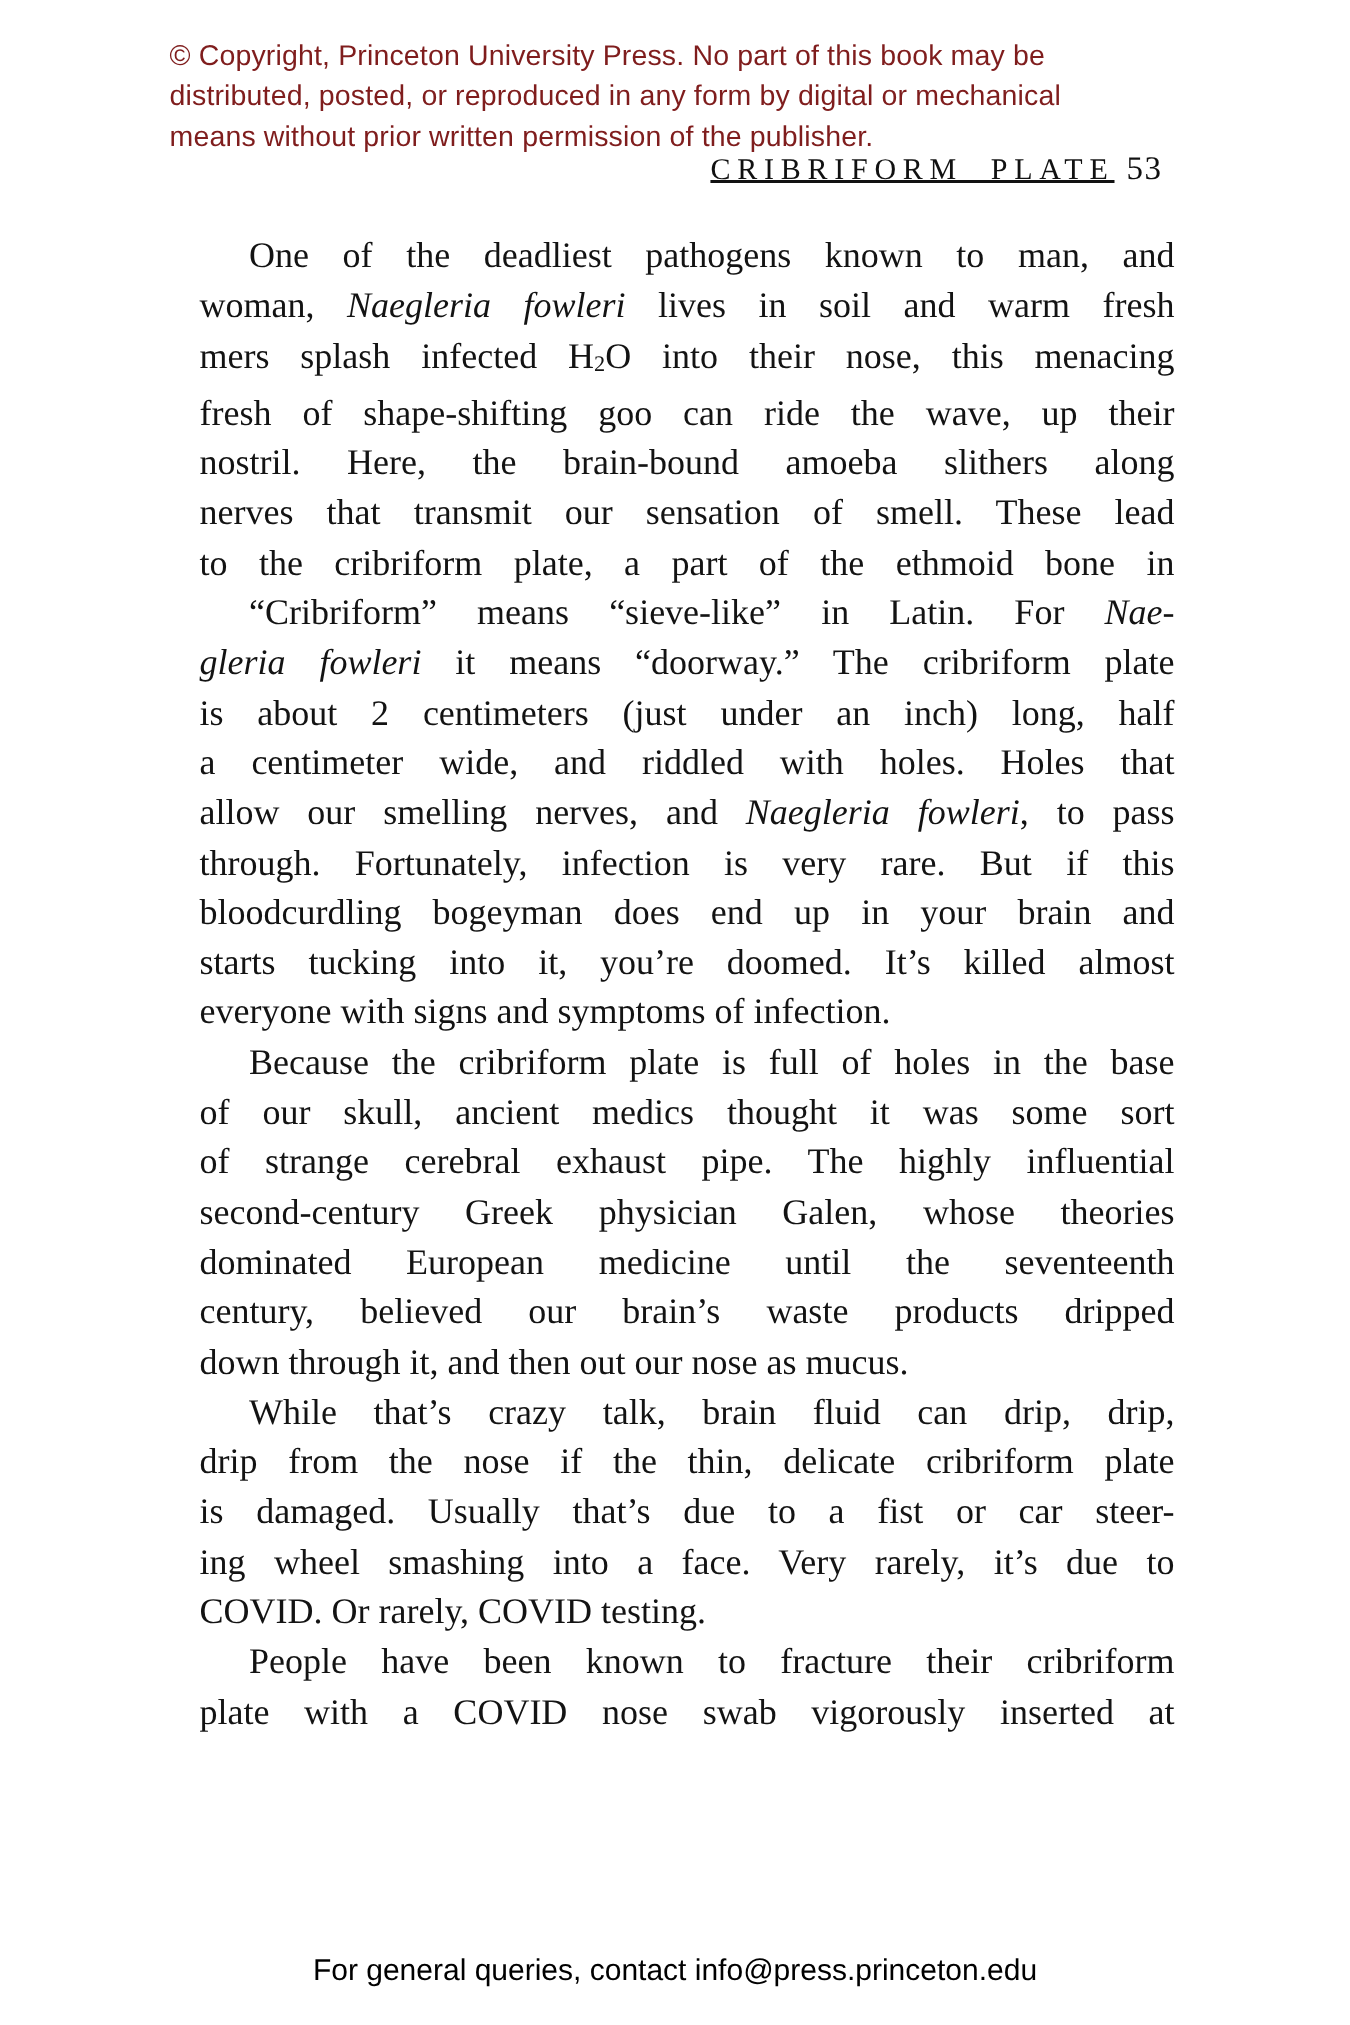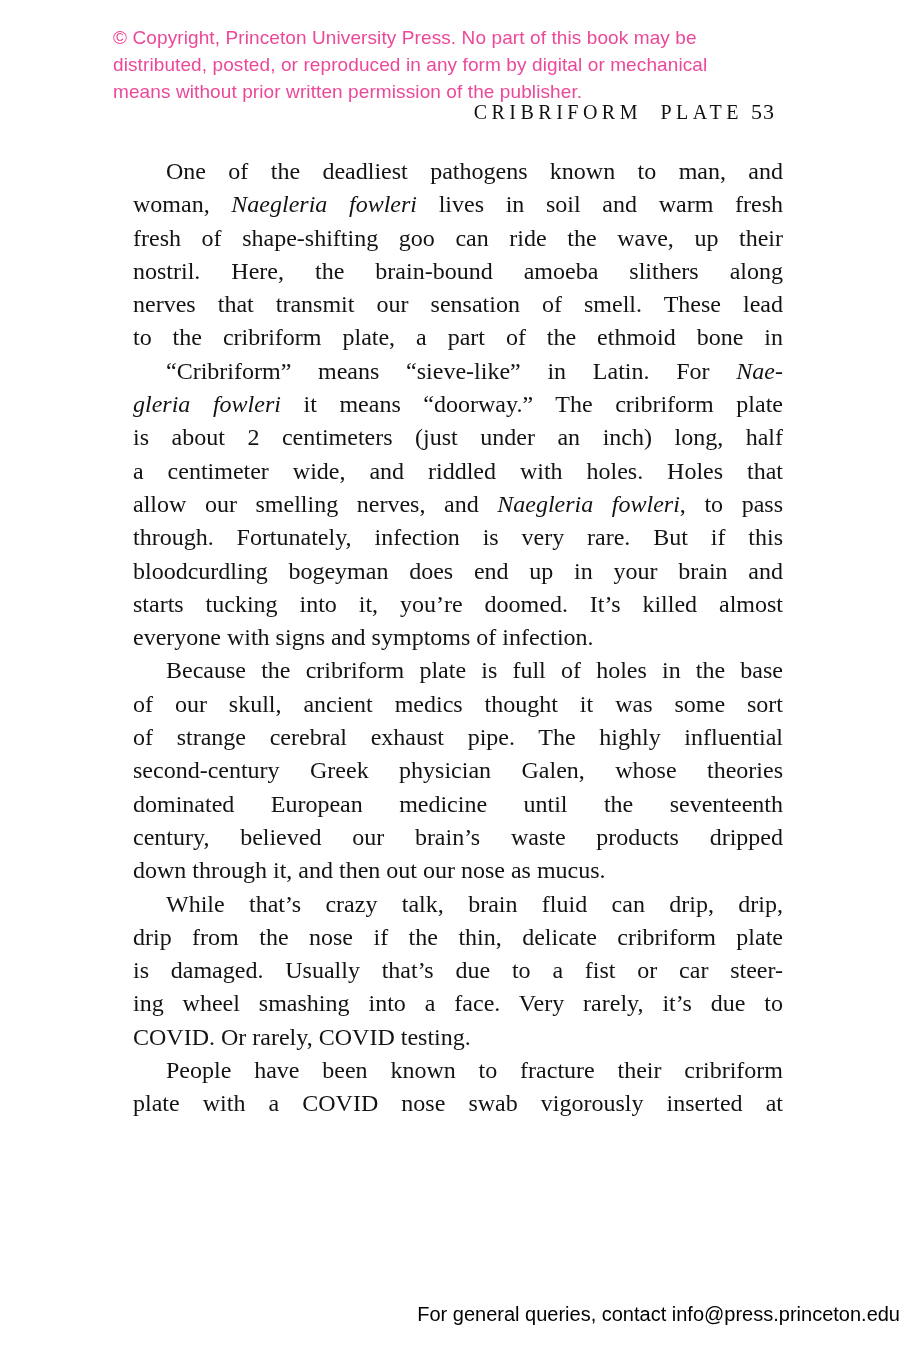--- a/index.html
+++ b/index.html
@@ -7,46 +7,46 @@
     width:900px;height:1350px;
     background:#ffffff;
     position:relative;
     font-family:"Liberation Serif",serif;
     color:#131313;
     overflow:hidden;
   }
   .copyright{
     position:absolute;left:113px;top:24px;width:695px;
     font-family:"Liberation Sans",sans-serif;
-    font-size:19px;line-height:27px;color:#ec4899;
+    font-size:19px;line-height:27px;color:#7f1d1d;
     letter-spacing:0.1px;
   }
   .runhead{
     position:absolute;top:99px;right:125px;
     font-size:20px;color:#111;
     white-space:nowrap;
   }
   .runhead .title{
-    letter-spacing:4.5px;word-spacing:9px;
+    letter-spacing:4.5px;word-spacing:9px;text-decoration:underline;
   }
   .runhead .pageno{
     margin-left:8px;font-size:22px;letter-spacing:1px;
   }
   .bodytext{
     position:absolute;left:133px;top:155px;width:650px;
     font-size:24px;line-height:33.3px;color:#131313;
   }
   .line{min-height:33.3px;}
   .just{text-align:justify;text-align-last:justify;}
   .ind{padding-left:33px;}
   .it{font-style:italic;}
   .subsc{font-size:0.62em;vertical-align:-2px;}
   .footer{
     position:absolute;left:0;top:1303px;width:900px;
-    text-align:right;
+    text-align:center;
     font-family:"Liberation Sans",sans-serif;
     font-size:20px;color:#000;
   }
 </style>
 </head>
 <body>
 
 <div class="copyright">
   <div>© Copyright, Princeton University Press. No part of this book may be</div>
   <div>distributed, posted, or reproduced in any form by digital or mechanical</div>
@@ -54,20 +54,21 @@
 </div>
 
 <div class="runhead">
   <span class="title">CRIBRIFORM PLATE</span><span class="pageno">53</span>
 </div>
 
 <div class="bodytext">
     <div>
       <div class="line just ind"><span>One of the deadliest pathogens known to man, and</span></div>
       <div class="line just"><span>woman, </span><span class="it">Naegleria fowleri</span><span> lives in soil and warm fresh</span></div>
+      <div class="line just"><span>mers splash infected H</span><span class="subsc">2</span><span>O into their nose, this menacing</span></div>
       <div class="line just"><span>fresh of shape-shifting goo can ride the wave, up their</span></div>
       <div class="line just"><span>nostril. Here, the brain-bound amoeba slithers along</span></div>
       <div class="line just"><span>nerves that transmit our sensation of smell. These lead</span></div>
       <div class="line just"><span>to the cribriform plate, a part of the ethmoid bone in</span></div>
     </div>
     <div>
       <div class="line just ind"><span>“Cribriform” means “sieve-like” in Latin. For </span><span class="it">Nae-</span></div>
       <div class="line just"><span class="it">gleria fowleri</span><span> it means “doorway.” The cribriform plate</span></div>
       <div class="line just"><span>is about 2 centimeters (just under an inch) long, half</span></div>
       <div class="line just"><span>a centimeter wide, and riddled with holes. Holes that</span></div>

